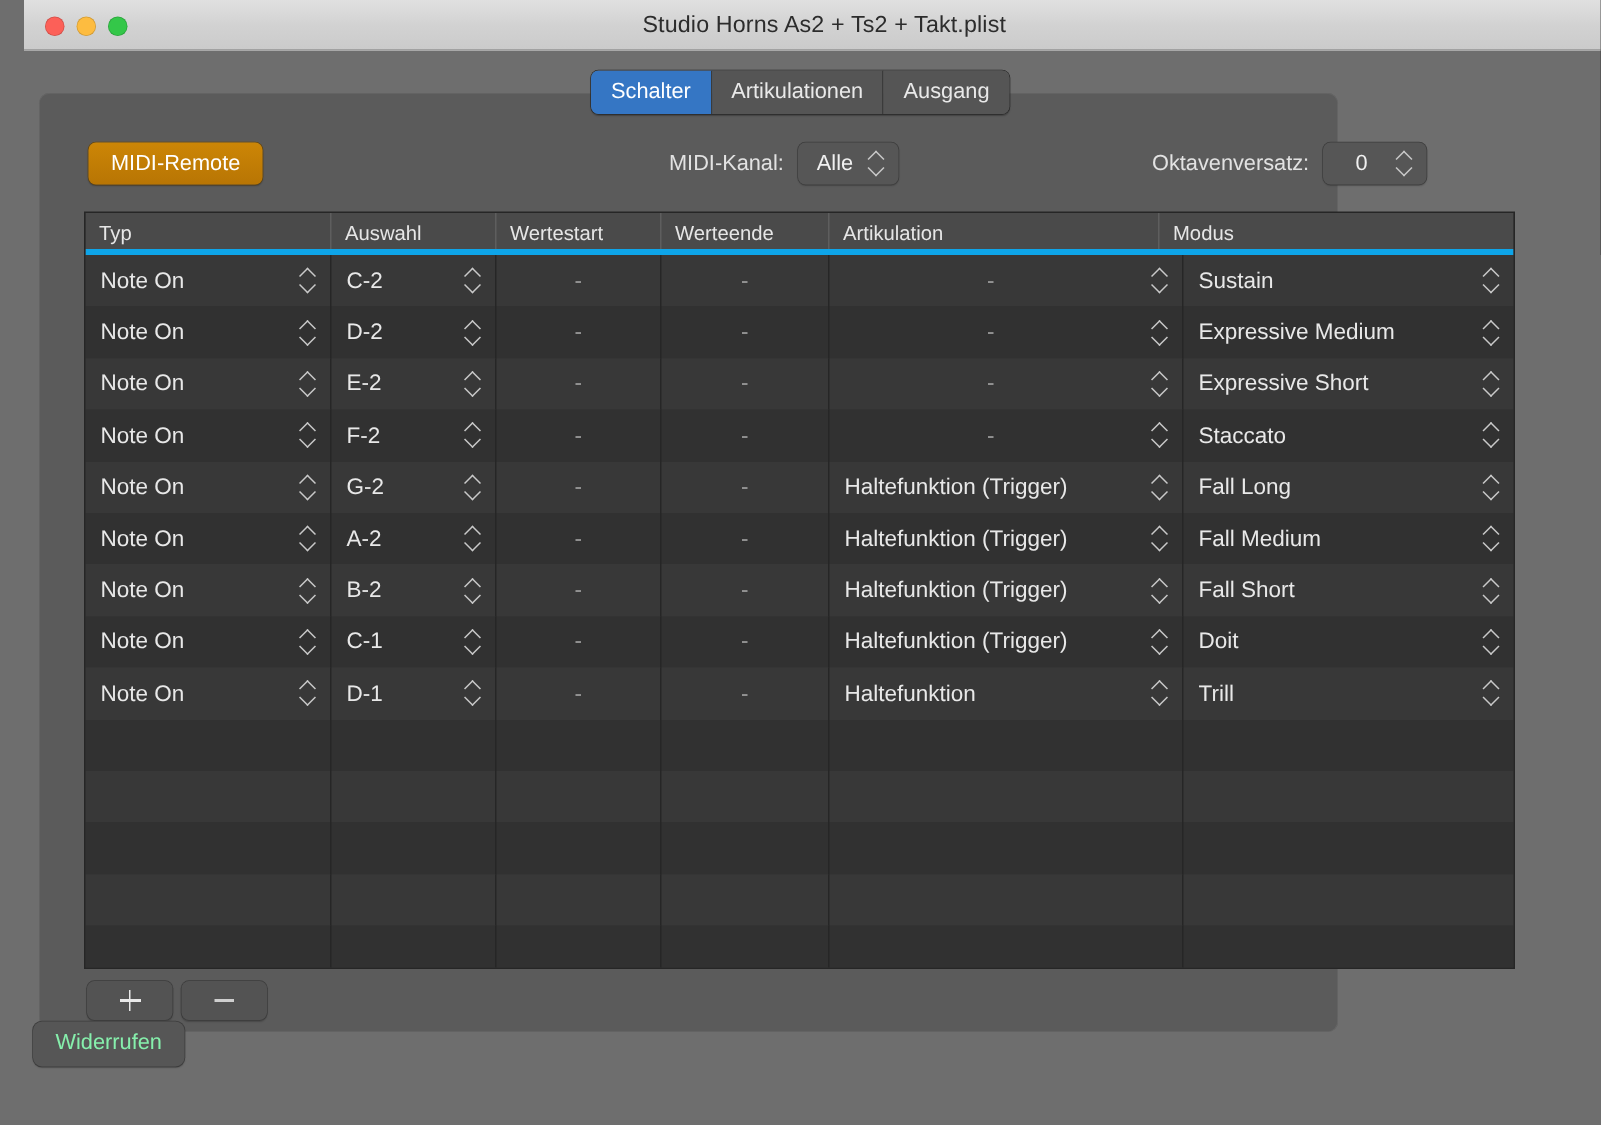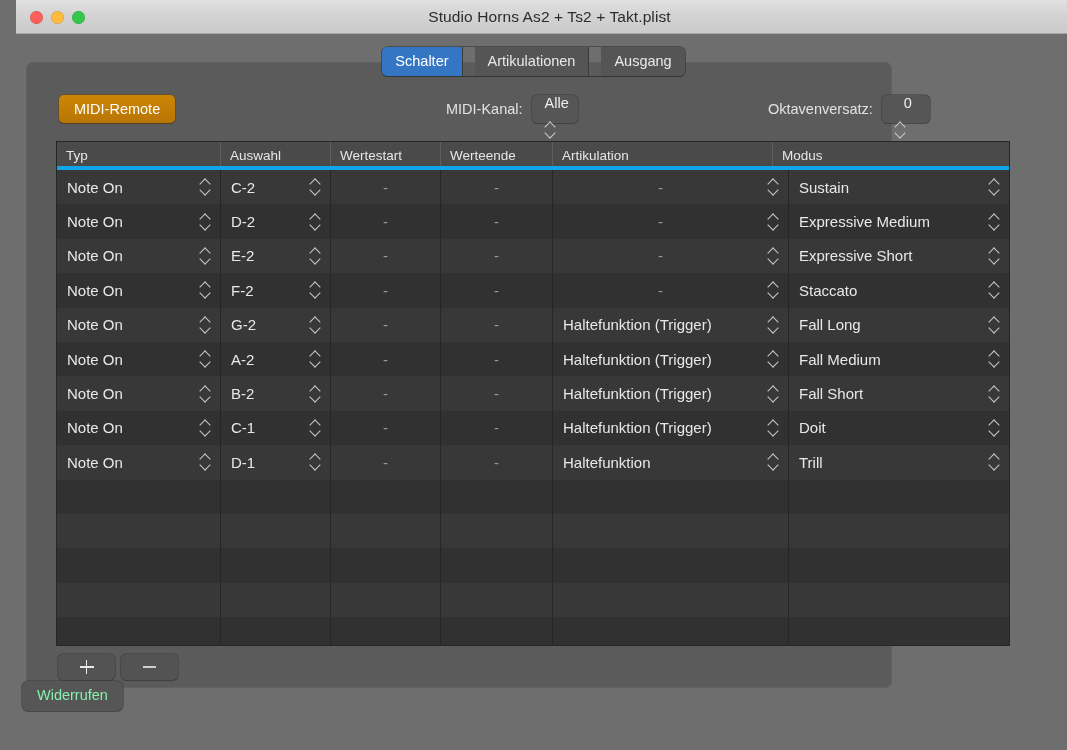--- a/index.html
+++ b/index.html
@@ -29,21 +29,21 @@
     width:1067px; text-align:center; font-size:15.5px; color:#2c2c2c;
     letter-spacing:.1px;
   }
 
   
   #tabbar{
     position:absolute; left:0; top:47px; width:1067px; height:30px;
     display:flex; justify-content:center; align-items:flex-start; z-index:5;
   }
   #tabs{ display:flex; border-radius:5px; overflow:hidden;
-         box-shadow:0 0 0 .5px #2a2a2a, 0 1px 1px rgba(0,0,0,.28);gap:12px; }
+         box-shadow:0 0 0 .5px #2a2a2a, 0 1px 1px rgba(0,0,0,.28); }
   .tab{
     height:29px; line-height:29px; padding:0 13px;
     font-size:14.5px; color:#e9e9e9; background:#555555;
     border-right:1px solid #3b3b3b; cursor:default; white-space:nowrap;
   }
   .tab:last-child{ border-right:none; }
   .tab.active{ background:#3576c4; color:#ffffff; }
 
   
   #panel{
@@ -62,25 +62,24 @@
     background:linear-gradient(to bottom,#cc8606,#b87504);
     color:#ffffff; font-size:14.5px; border-radius:5px;
     box-shadow:0 0 0 .5px #6b4602, 0 1px 1px rgba(0,0,0,.3);
     cursor:default; white-space:nowrap;
   }
   .ctl-group{ position:absolute; top:3px; display:flex; align-items:center; gap:9px; }
   #grp-kanal{ left:420px; }
   #grp-okt{ left:742px; }
   .ctl-label{ font-size:14.5px; color:#e2e2e2; white-space:nowrap; }
   .popup{
-    height:28px; display:flex; align-items:flex-start; gap:10px;
+    height:28px; display:flex; align-items:center; gap:10px;
     padding:0 9px 0 13px; background:#565656; border-radius:5px;
     box-shadow:0 0 0 .5px #3c3c3c, 0 1px 1px rgba(0,0,0,.22);
     cursor:default;
-    flex-direction:column;
   }
   .popup .val{ font-size:14.5px; color:#f0f0f0; white-space:nowrap; }
   .popup.num .val{ min-width:26px; text-align:center; }
 
   
   .chev{ width:11px; height:18px; flex:0 0 11px; position:relative; }
   .chev::before,.chev::after{
     content:""; position:absolute; left:1px; width:7px; height:7px;
     border-left:1.6px solid #c9c9c9; border-top:1.6px solid #c9c9c9;
   }

